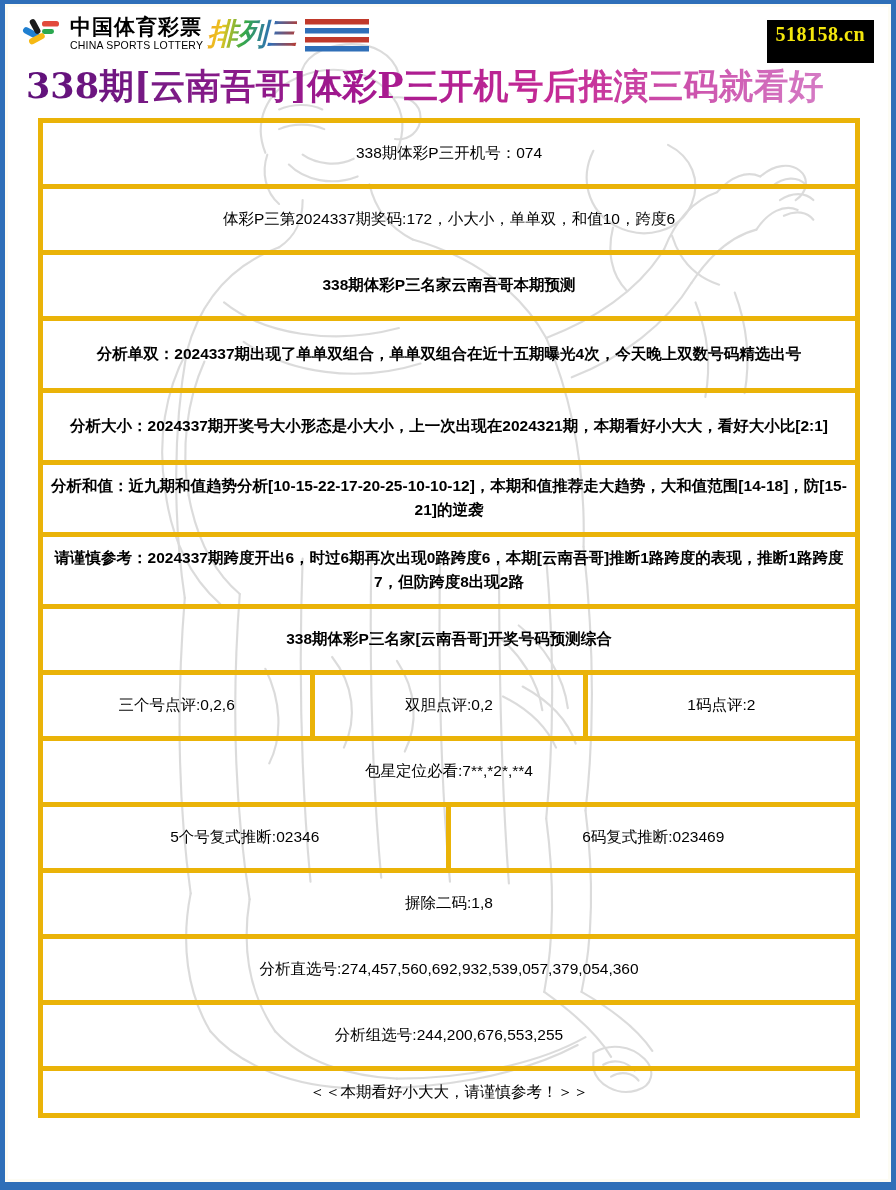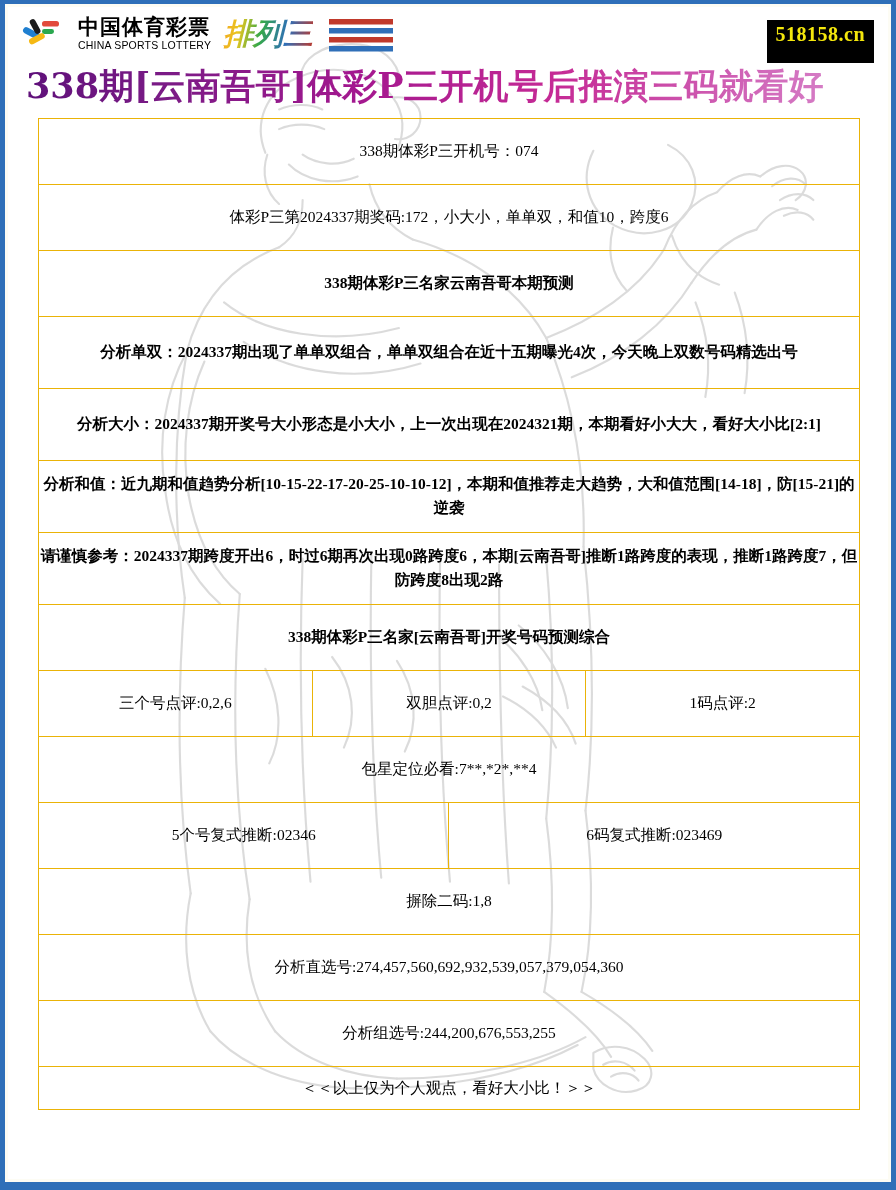--- a/index.html
+++ b/index.html
@@ -42,21 +42,21 @@
   
   #header {
     position: relative;
     z-index: 3;
     height: 58px;
     padding: 6px 14px 0 14px;
     display: flex;
     align-items: flex-start;
     justify-content: space-between;
   }
-  #logo-wrap { display: flex; align-items: center; gap: 12px; }
+  #logo-wrap { display: flex; align-items: center; gap: 4px; }
   #brand-text { display: flex; flex-direction: column; line-height: 1; margin-left: 2px;}
   #brand-cn {
     font-family: "DejaVu Sans", sans-serif;
     font-size: 21px; font-weight: bold; color: #000;
     letter-spacing: 1px;
   }
   #brand-en {
     font-family: "Liberation Sans", sans-serif;
     font-size: 10.5px; font-weight: normal; color: #000;
     letter-spacing: 0.2px; margin-top: 2px;
@@ -104,22 +104,22 @@
     z-index: 3;
     padding: 6px 28px 0 30px;
   }
   table.main {
     width: 100%;
     border-collapse: collapse;
     background: transparent;
     table-layout: fixed;
   }
   table.main td {
-    border: 1px solid #eab308;
-    font-family: Liberation Serif, serif;
+    border: 5px solid #eab308;
+    font-family: Liberation Sans, sans-serif;
     font-size: 15.5px;
     color: #000;
     padding: 9px 0;
     background: transparent;
     line-height: 1.55;
   }
   td.ctr { text-align: center; }
   td.just { text-align: center; padding-left: 8px; padding-right: 8px; }
   td.tall { height: 66px; }
   td.tall2 { height: 72px; }
@@ -285,20 +285,20 @@
           <tr>
             <td class="ctr tall" colspan="6">摒除二码:1,8</td>
           </tr>
           <tr>
             <td class="ctr tall" colspan="6">分析直选号:274,457,560,692,932,539,057,379,054,360</td>
           </tr>
           <tr>
             <td class="ctr tall" colspan="6">分析组选号:244,200,676,553,255</td>
           </tr>
           <tr>
-            <td class="ctr note" colspan="6">＜＜以上仅为个人观点，看好大小比！＞＞</td>
+            <td class="ctr note" colspan="6">＜＜本期看好小大大，请谨慎参考！＞＞</td>
           </tr>
         </tbody>
       </table>
     </div>
 
   </div>
 </div>
 
 </body></html>

